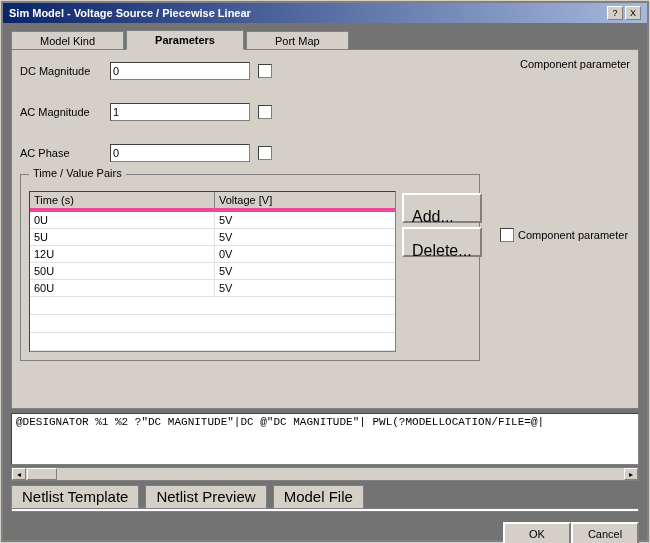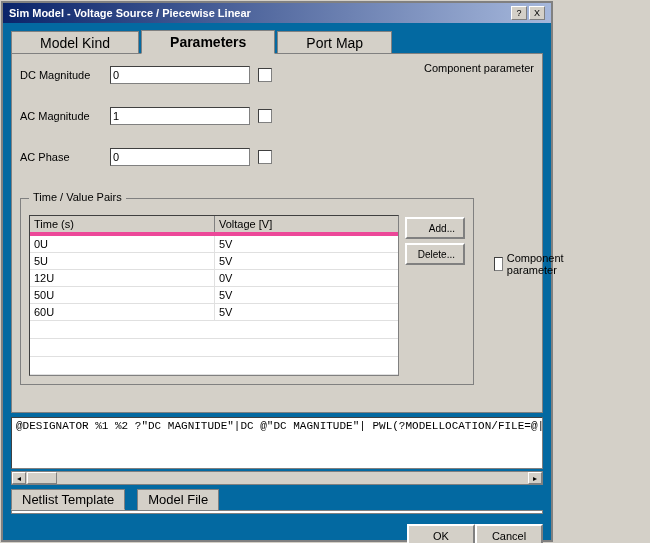--- a/index.html
+++ b/index.html
@@ -5,24 +5,24 @@
     * { box-sizing: border-box; margin: 0; padding: 0; }
     body {
       font-family: 'Arial', sans-serif;
       font-size: 12px;
       background: #d4d0c8;
       width: 650px;
       height: 543px;
       overflow: hidden;
     }
     .window {
-      width: 552px;
+      width: 648px;
       height: 541px;
       border: 2px solid #808080;
-      background: #0369a1;
+      background: #737373;
       position: relative;
       margin: 1px;
     }
     .title-bar {
       background: linear-gradient(to right, #0a246a, #a6b8dc);
       color: white;
       padding: 3px 6px;
       display: flex;
       justify-content: space-between;
       align-items: center;
@@ -63,21 +63,21 @@
       align-items: flex-end;
       margin-bottom: 0;
     }
     .tab {
       padding: 3px 28px;
       background: #d4d0c8;
       border: 1px solid #808080;
       border-bottom: none;
       margin-right: 2px;
       cursor: pointer;
-      font-size: 14px;
+      font-size: 11px;
       position: relative;
       bottom: -1px;
     }
     .tab.active {
       background: #d4d0c8;
       border-bottom: 1px solid #d4d0c8;
       z-index: 2;
       font-weight: bold;
     }
     .tab-content-area {
@@ -187,24 +187,24 @@
     }
     .win-btn {
       min-width: 60px;
       height: 22px;
       background: #d4d0c8;
       border: 2px solid;
       border-top-color: #fff;
       border-left-color: #fff;
       border-right-color: #808080;
       border-bottom-color: #808080;
-      font-size: 10px;
+      font-size: 16px;
       cursor: pointer;
-      padding: 0 8px;
-      text-align: right;
+      padding: 13px 8px;
+      text-align: left;
     }
     
     .bottom-section {
       margin-top: 4px;
       flex-shrink: 0;
     }
     .template-text-box {
       border: 1px solid #808080;
       border-top-color: #404040;
       border-left-color: #404040;
@@ -221,22 +221,22 @@
     
     .bottom-tabs-row {
       display: flex;
       margin-top: 4px;
     }
     .bottom-tab {
       padding: 2px 10px;
       background: #d4d0c8;
       border: 1px solid #808080;
       border-bottom: none;
-      margin-right: 12px;
-      font-size: 13px;
+      margin-right: 6px;
+      font-size: 15px;
       cursor: pointer;
       position: relative;
     }
     .bottom-tab.active {
       border-bottom: 1px solid #d4d0c8;
       z-index: 2;
     }
     .bottom-area-border {
       border: 1px solid #808080;
       background: white;
@@ -339,21 +339,21 @@
           <span class="checkbox-cell"></span>
         </div>
 
         <div class="field-row">
           <span class="field-label">AC Phase</span>
           <input class="field-input" type="text" value="0" style="">
           <span class="checkbox-cell"></span>
         </div>
       </div>
 
-      <div style="display:flex; align-items:flex-start; margin-top:24px;">
+      <div style="display:flex; align-items:flex-start; margin-top:4px;">
         <div class="group-box">
           <span class="group-box-legend">Time / Value Pairs</span>
 
           <div style="display:flex; align-items:flex-start; margin-top:4px;">
 
             <div class="table-container">
               <div class="table-header-row">
                 <div class="th">Time (s)</div>
                 <div class="th">Voltage [V]</div>
               </div>
@@ -411,20 +411,23 @@
       <div class="scrollbar-h">
         <div class="scrollbar-btn">◂</div>
         <div class="scrollbar-thumb"></div>
         <div style="flex:1; height:12px; background:#d4d0c8;"></div>
         <div class="scrollbar-btn">▸</div>
       </div>
 
       <div class="bottom-tabs-row">
         <div class="bottom-tab active">
           <span>Netlist Template</span>
+        </div>
+        <div class="bottom-tab">
+          <span>Netlist Preview</span>
         </div>
         <div class="bottom-tab">
           <span>Model File</span>
         </div>
       </div>
       <div class="bottom-area-border"></div>
     </div>
 
     <div class="footer">
       <button class="footer-btn">OK</button>

